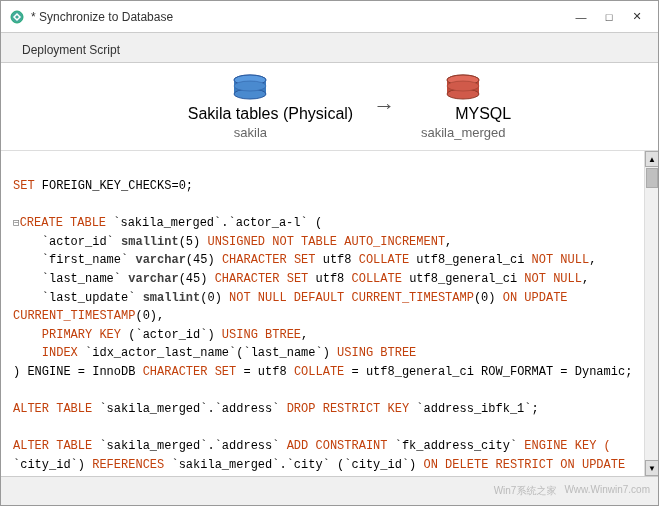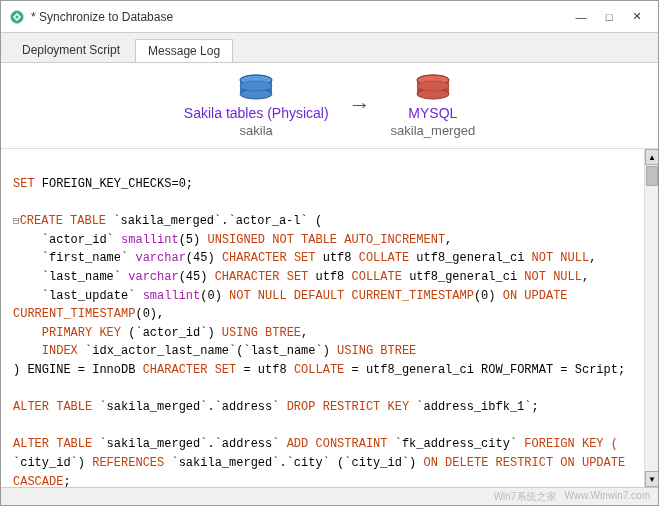--- a/index.html
+++ b/index.html
@@ -120,23 +120,24 @@
       align-items: center;
       justify-content: center;
     }
 
     .db-icon svg {
       width: 36px;
       height: 30px;
     }
 
     .source-label {
-      font-size: 14px;
-      color: #6d28d9;
+      font-size: 16px;
+      color: #000000;
       font-weight: 400;
+      margin-left: 40px;
     }
 
     .source-sublabel {
       font-size: 13px;
       color: #666;
     }
 
     .arrow-icon {
       font-size: 22px;
       color: #555;
@@ -199,38 +200,38 @@
     .scrollbar-thumb {
       width: 12px;
       height: 20px;
       background: #c0c0c0;
       border: 1px solid #aaa;
       margin: 1px;
     }
 
     
     .status-bar {
-      height: 18px;
+      height: 29px;
       background: #f0f0f0;
       border-top: 1px solid #ccc;
       display: flex;
       align-items: center;
       padding: 0 8px;
       font-size: 11px;
       color: #555;
     }
 
     .code-block {
       font-family: Consolas, 'Courier New', monospace;
       font-size: 12px;
       line-height: 1.55;
     }
 
     span.blue { color: #c2410c; font-weight: normal; }
-    span.cyan { color: #a21caf; }
+    span.cyan { color: #404040; font-weight: bold; }
     span.red { color: #c2410c; }
     span.black { color: #000; }
   </style>
 </head>
 <body>
 
 <div class="window">
 
   <div class="title-bar">
     <div class="title-bar-icon">
@@ -242,21 +243,20 @@
     <span class="title-bar-text">* Synchronize to Database</span>
     <div class="title-bar-controls">
       <button class="title-bar-btn">—</button>
       <button class="title-bar-btn">□</button>
       <button class="title-bar-btn close">✕</button>
     </div>
   </div>
 
   <div class="tabs-bar">
     <div class="tab">Deployment Script</div>
-    <div class="tab active">Message Log</div>
   </div>
 
   <div class="source-dest-bar">
     <div class="source-dest-item">
       <div class="db-icon">
         <svg viewBox="0 0 36 30" width="36" height="30">
           <ellipse cx="18" cy="7" rx="16" ry="5" fill="#3a7abf" stroke="#2a5a9f" stroke-width="1"></ellipse>
           <rect x="2" y="7" width="32" height="14" fill="#3a7abf"></rect>
           <ellipse cx="18" cy="21" rx="16" ry="5" fill="#4a8acf" stroke="#2a5a9f" stroke-width="1"></ellipse>
           <ellipse cx="18" cy="7" rx="16" ry="5" fill="#5a9adf" stroke="#2a5a9f" stroke-width="1"></ellipse>
@@ -289,25 +289,25 @@
 <div class="code-block"><span class="blue">SET</span> FOREIGN_KEY_CHECKS<span class="black">=</span><span class="black">0</span><span class="black">;</span>
 
 <span style="color:#888;font-size:11px">⊟</span><span class="blue">CREATE TABLE</span> <span class="black">`sakila_merged`</span><span class="black">.</span><span class="black">`actor_a-l`</span> <span class="black">(</span>
     <span class="black">`actor_id`</span> <span class="cyan">smallint</span><span class="black">(</span><span class="black">5</span><span class="black">)</span> <span class="blue">UNSIGNED NOT TABLE</span> <span class="blue">AUTO_INCREMENT</span><span class="black">,</span>
     <span class="black">`first_name`</span> <span class="cyan">varchar</span><span class="black">(</span><span class="black">45</span><span class="black">)</span> <span class="blue">CHARACTER SET</span> utf8 <span class="blue">COLLATE</span> utf8_general_ci <span class="red">NOT NULL</span><span class="black">,</span>
     <span class="black">`last_name`</span> <span class="cyan">varchar</span><span class="black">(</span><span class="black">45</span><span class="black">)</span> <span class="blue">CHARACTER SET</span> utf8 <span class="blue">COLLATE</span> utf8_general_ci <span class="red">NOT NULL</span><span class="black">,</span>
     <span class="black">`last_update`</span> <span class="cyan">smallint</span><span class="black">(</span><span class="black">0</span><span class="black">)</span> <span class="blue">NOT NULL DEFAULT</span> <span class="blue">CURRENT_TIMESTAMP</span><span class="black">(</span><span class="black">0</span><span class="black">)</span> <span class="blue">ON UPDATE</span>
 <span class="blue">CURRENT_TIMESTAMP</span><span class="black">(</span><span class="black">0</span><span class="black">),</span>
     <span class="blue">PRIMARY KEY</span> <span class="black">(</span><span class="black">`actor_id`</span><span class="black">)</span> <span class="blue">USING BTREE</span><span class="black">,</span>
     <span class="blue">INDEX</span> <span class="black">`idx_actor_last_name`</span><span class="black">(</span><span class="black">`last_name`</span><span class="black">)</span> <span class="blue">USING BTREE</span>
-<span class="black">) ENGINE = InnoDB</span> <span class="blue">CHARACTER SET</span> <span class="black">= utf8</span> <span class="blue">COLLATE</span> <span class="black">= utf8_general_ci ROW_FORMAT = Script;</span>
+<span class="black">) ENGINE = InnoDB</span> <span class="blue">CHARACTER SET</span> <span class="black">= utf8</span> <span class="blue">COLLATE</span> <span class="black">= utf8_general_ci ROW_FORMAT = Dynamic;</span>
 
 <span class="blue">ALTER TABLE</span> <span class="black">`sakila_merged`</span><span class="black">.</span><span class="black">`address`</span> <span class="blue">DROP RESTRICT KEY</span> <span class="black">`address_ibfk_1`</span><span class="black">;</span>
 
-<span class="blue">ALTER TABLE</span> <span class="black">`sakila_merged`</span><span class="black">.</span><span class="black">`address`</span> <span class="blue">ADD CONSTRAINT</span> <span class="black">`fk_address_city`</span> <span class="blue">FOREIGN KEY (</span>
+<span class="blue">ALTER TABLE</span> <span class="black">`sakila_merged`</span><span class="black">.</span><span class="black">`address`</span> <span class="blue">ADD CONSTRAINT</span> <span class="black">`fk_address_city`</span> <span class="blue">ENGINE KEY (</span>
 <span class="black">`city_id`</span><span class="black">)</span> <span class="blue">REFERENCES</span> <span class="black">`sakila_merged`</span><span class="black">.</span><span class="black">`city`</span> <span class="black">(</span><span class="black">`city_id`</span><span class="black">)</span> <span class="blue">ON DELETE RESTRICT ON UPDATE
 CASCADE</span><span class="black">;</span>
 
    
 
     
     
 
 </div>
     </div>

